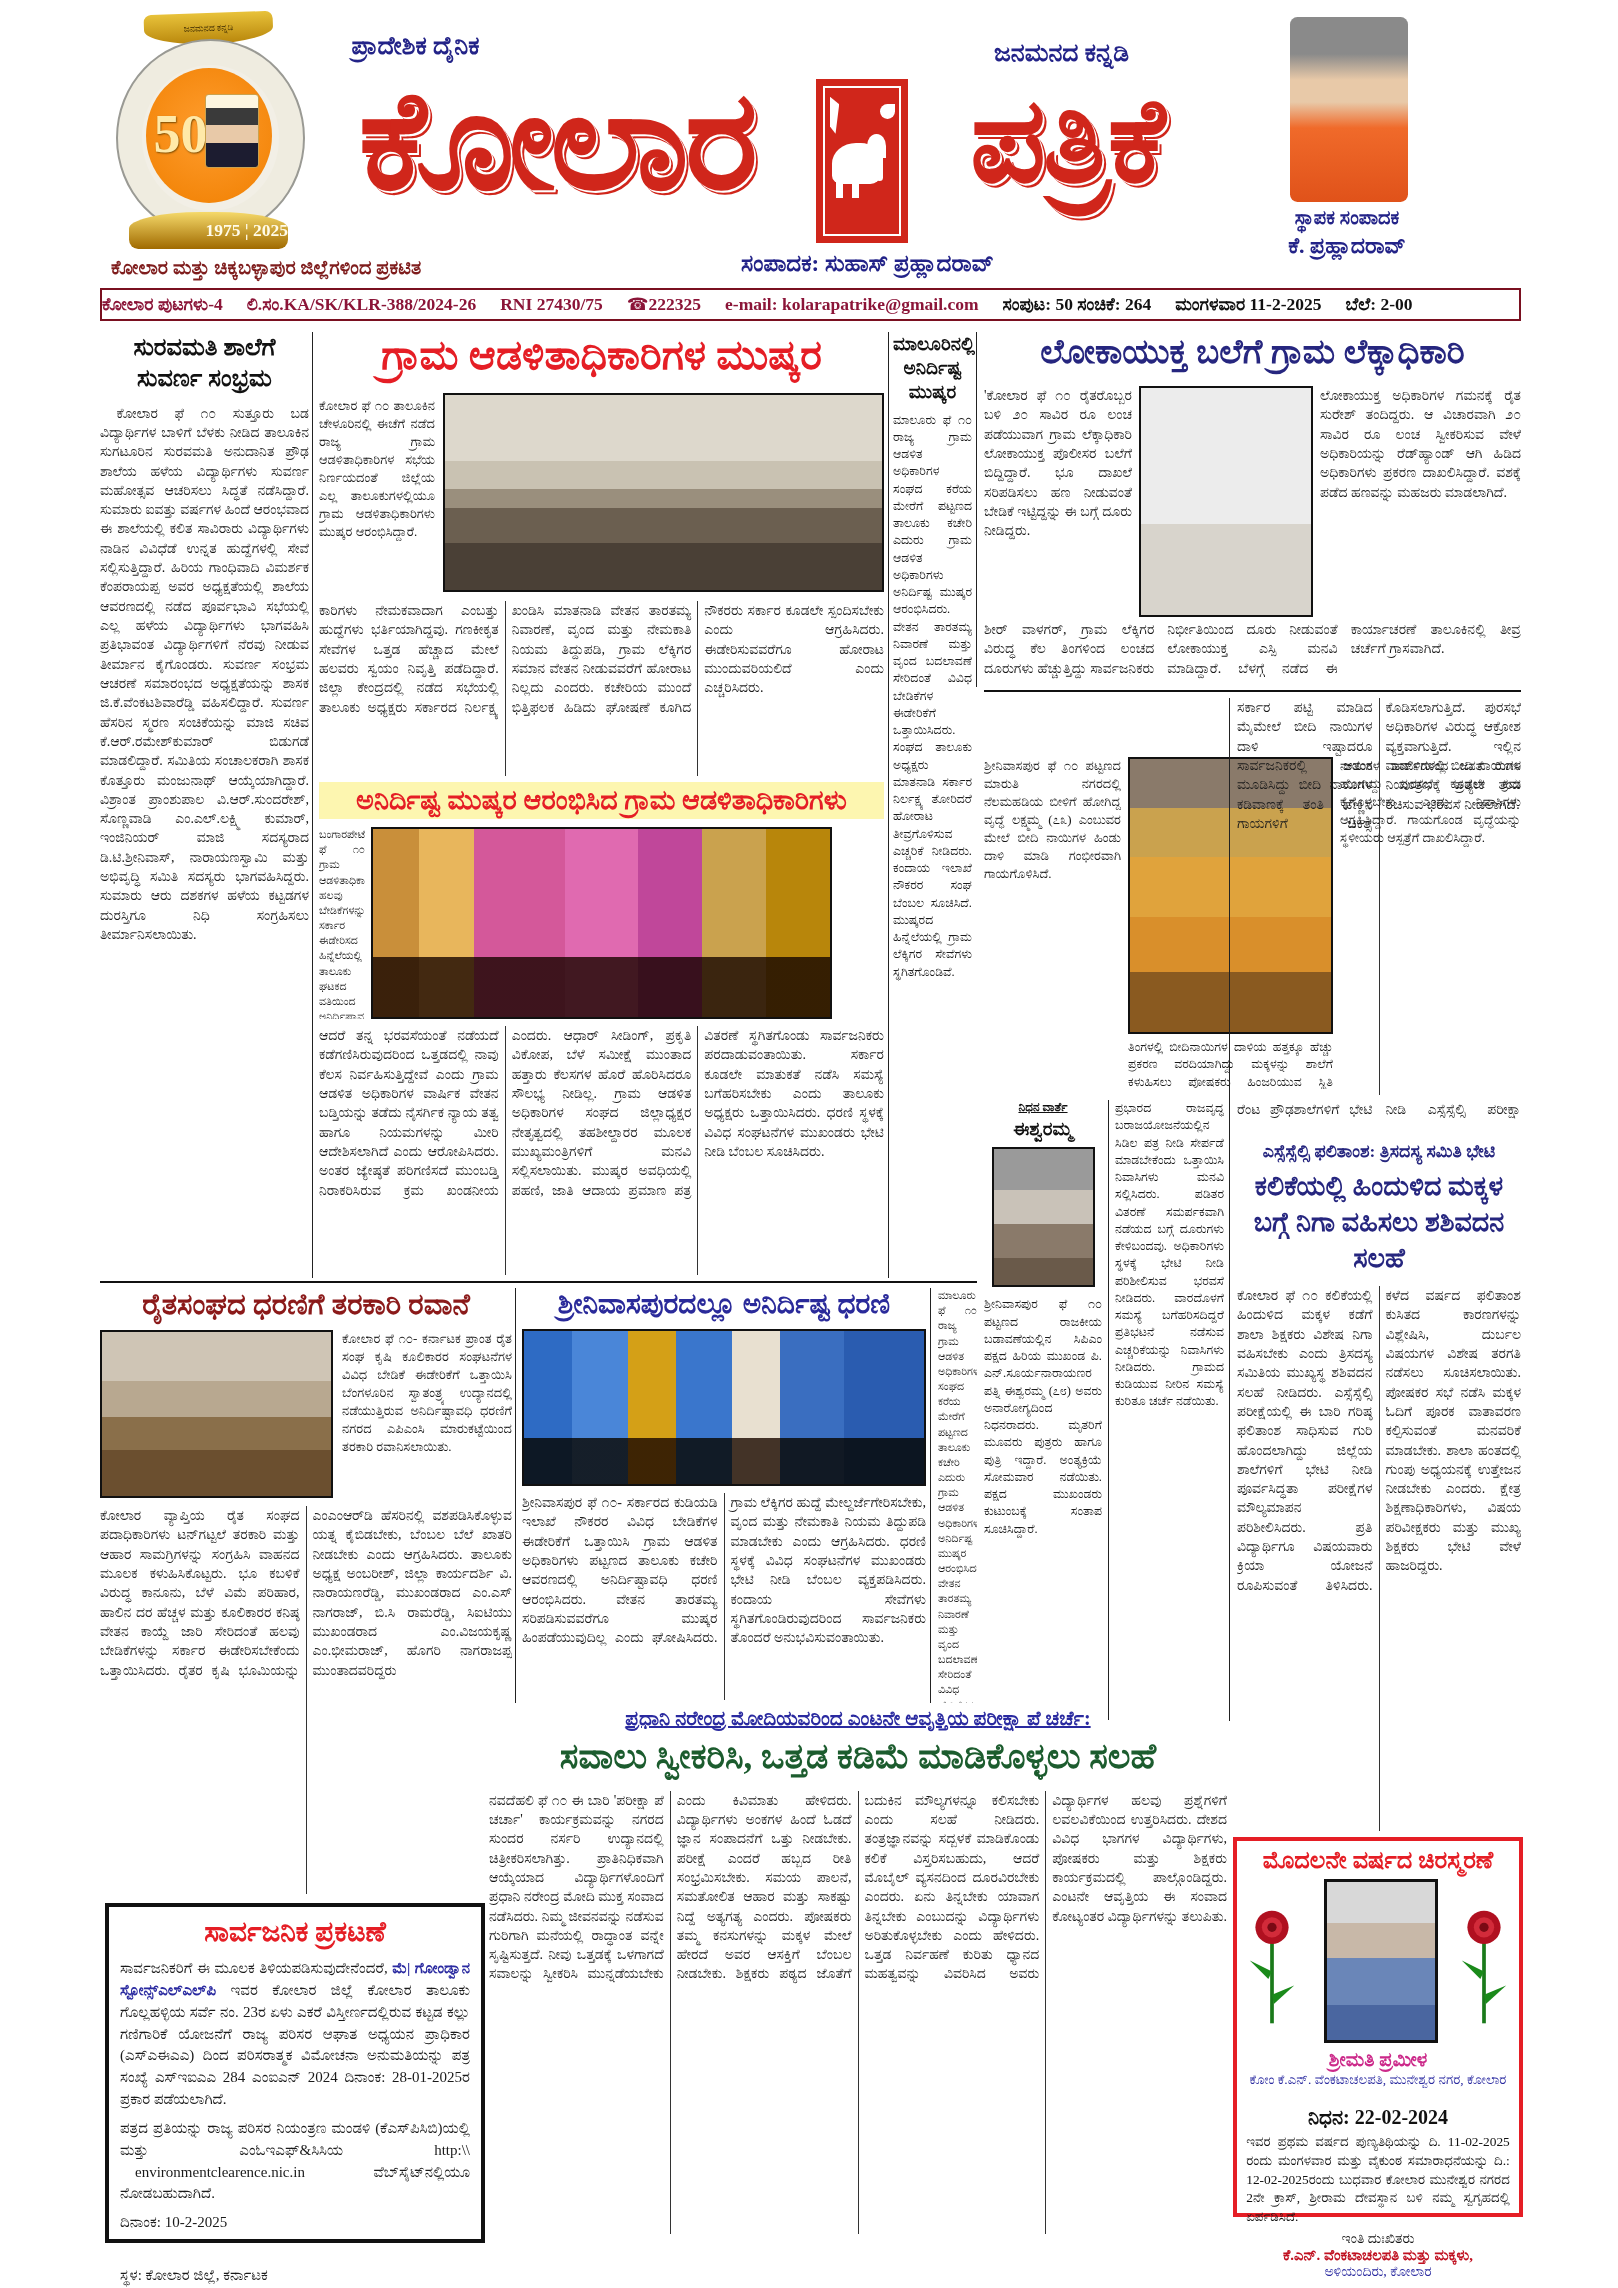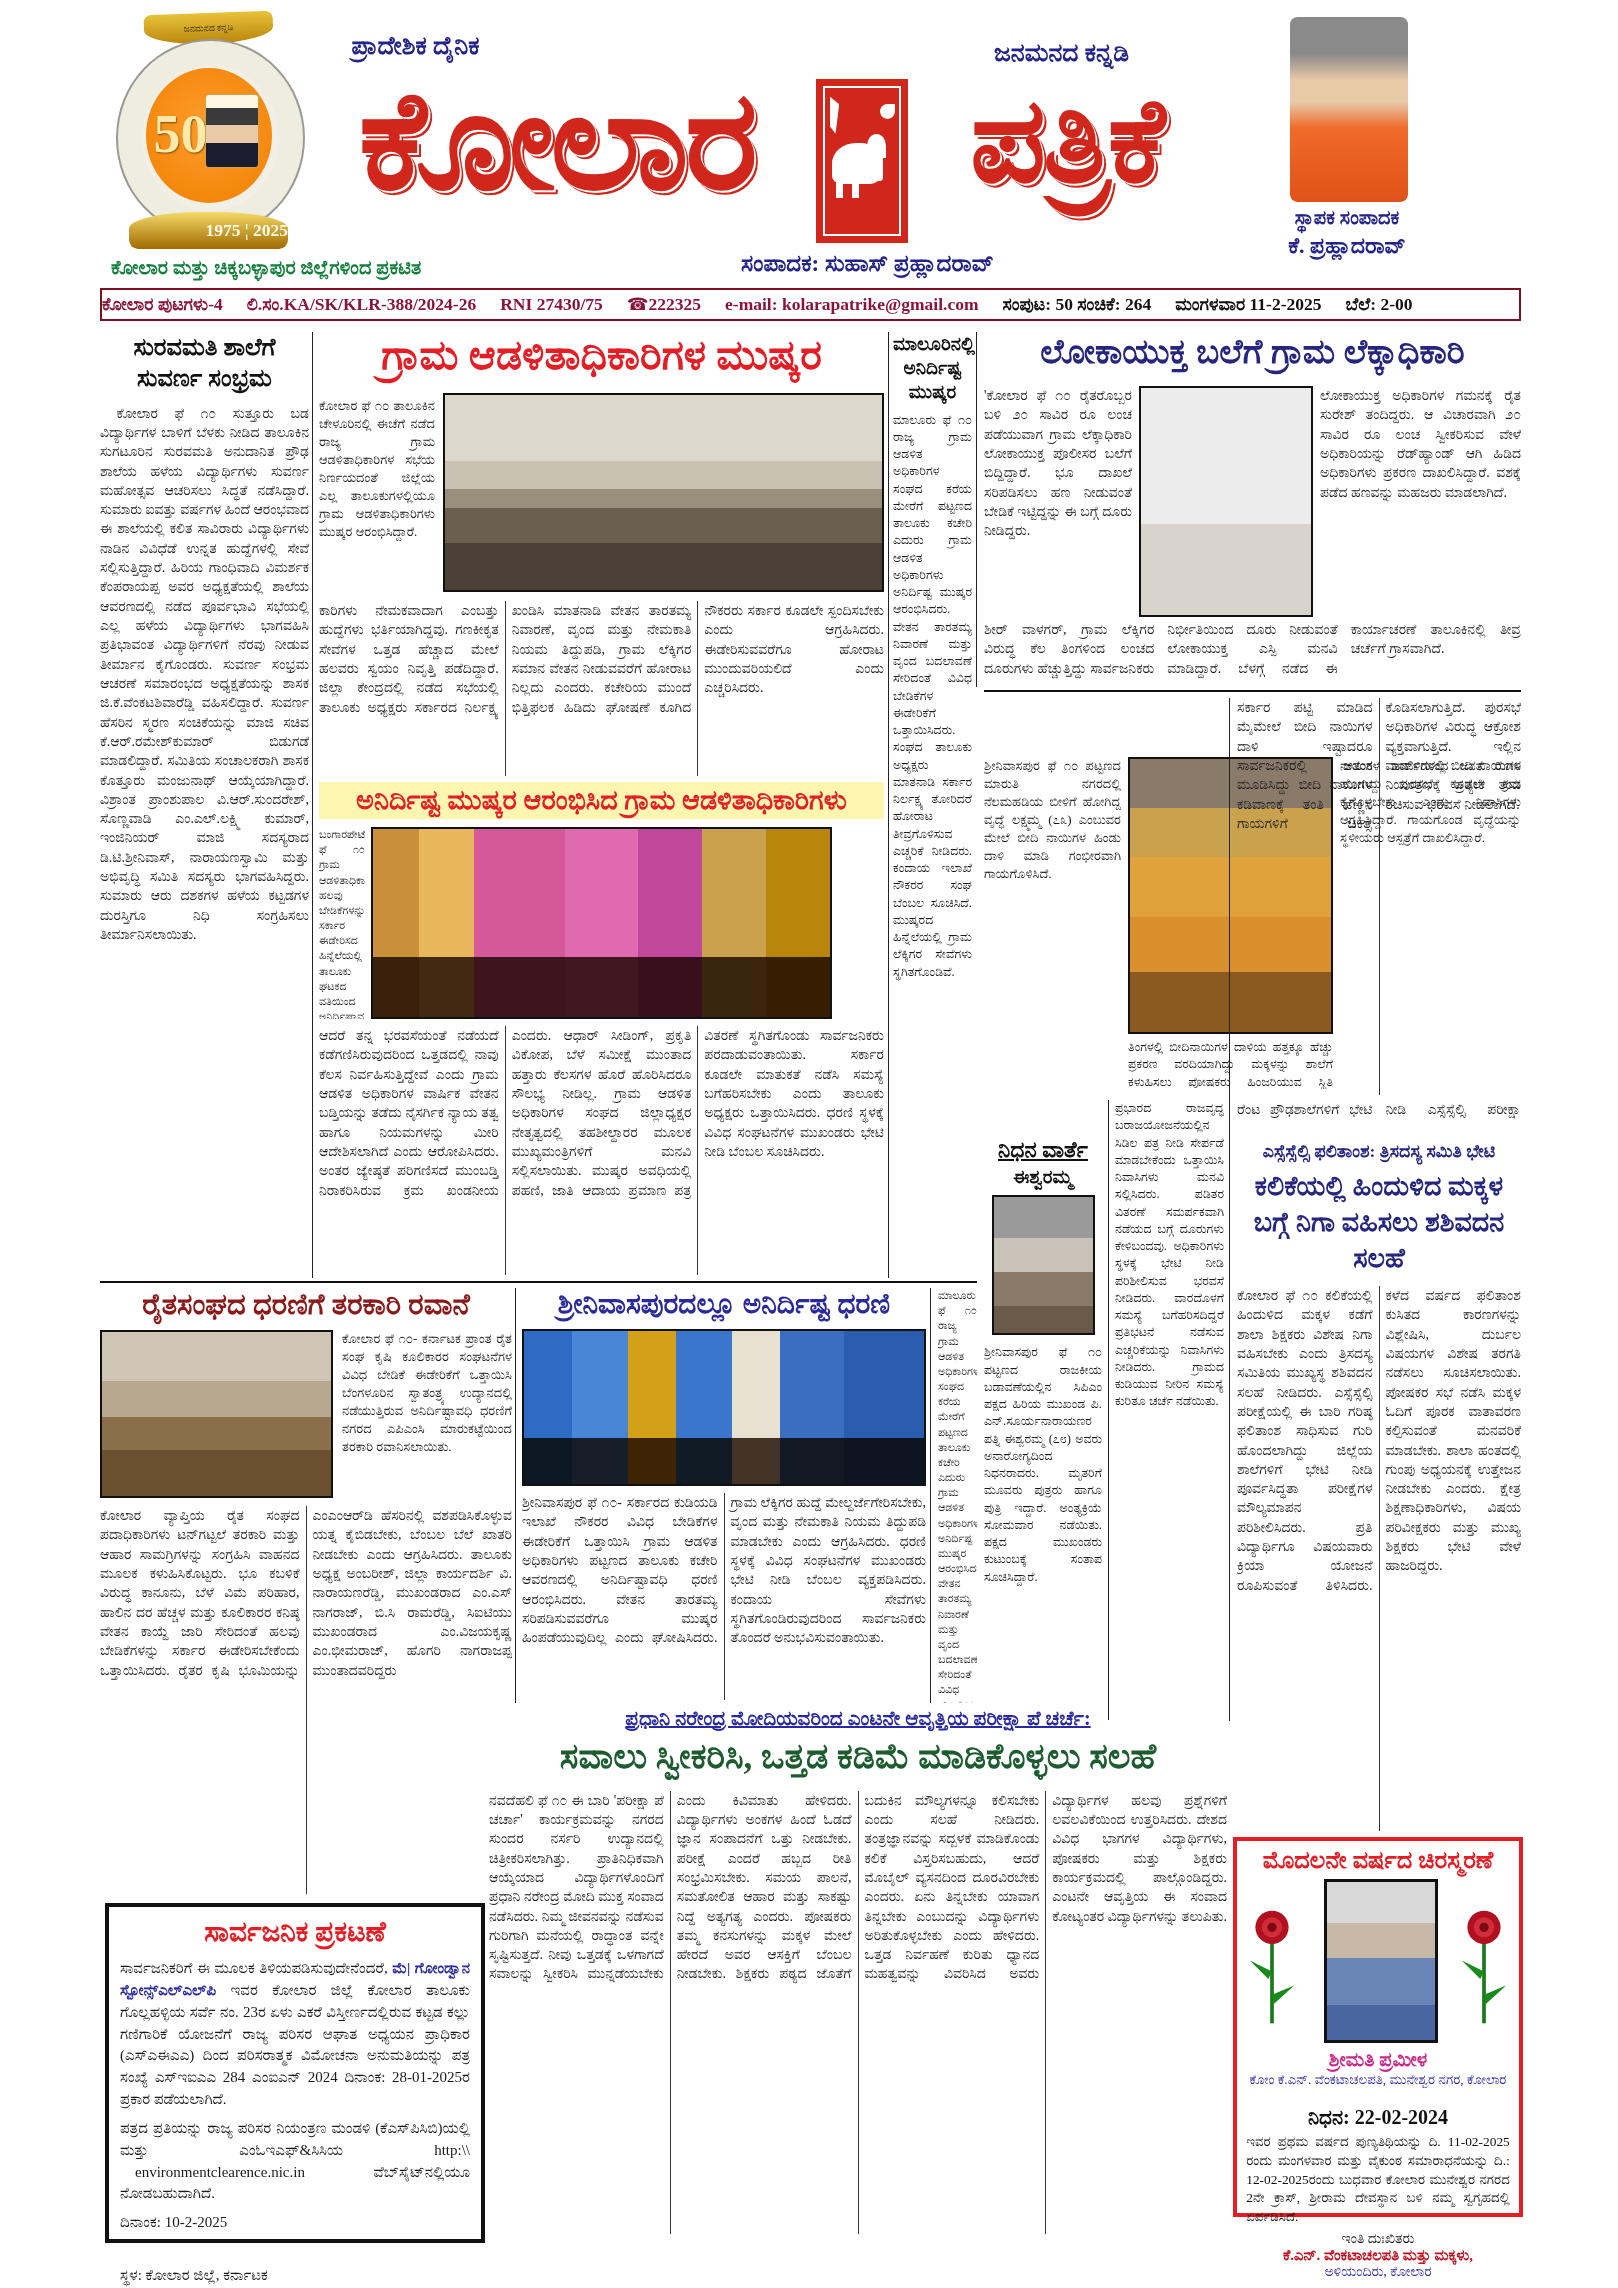--- a/index.html
+++ b/index.html
@@ -52,21 +52,21 @@
       <div class="abs" style="left:61px;top:22px;width:14.8px;height:14.8px;background:#ffffff;border-radius:50% 0 50% 50%;"></div>
       <div class="abs" style="left:11px;top:14.8px;width:9.2px;height:37px;background:#ffffff;clip-path:polygon(0 0,100% 20%,60% 100%,0 80%);"></div>
     </div>
 
     <div class="abs bold" style="left:914px;top:54px;width:305px;height:185px;font-size:118px;line-height:175px;color:#d0261b;text-align:center;letter-spacing:-2.8px;text-shadow:1.8px 1.8px 0 #fff,3.7px 3.7px 0 #d0261b;">ಪತ್ರಿಕೆ</div>
 
     <div class="abs" style="left:1290px;top:16.6px;width:118px;height:185px;background:linear-gradient(180deg,#8a8a8a 0 20%,#e8c9a8 34% 46%,#f06a2a 60%,#e0521a 100%);border-radius:7.4px;"></div>
     <div class="abs bold" style="left:1227px;top:207px;width:240px;font-size:19.4px;color:#232388;text-align:center;">ಸ್ಥಾಪಕ ಸಂಪಾದಕ</div>
     <div class="abs bold" style="left:1227px;top:233px;width:240px;font-size:22px;color:#232388;text-align:center;">ಕೆ. ಪ್ರಹ್ಲಾದರಾವ್</div>
 
-    <div class="abs bold" style="left:111px;top:257px;width:388px;font-size:19.4px;color:#15803d;">ಕೋಲಾರ ಮತ್ತು ಚಿಕ್ಕಬಳ್ಳಾಪುರ ಜಿಲ್ಲೆಗಳಿಂದ ಪ್ರಕಟಿತ</div>
+    <div class="abs bold" style="left:111px;top:257px;width:388px;font-size:19.4px;color:#7f1d1d;">ಕೋಲಾರ ಮತ್ತು ಚಿಕ್ಕಬಳ್ಳಾಪುರ ಜಿಲ್ಲೆಗಳಿಂದ ಪ್ರಕಟಿತ</div>
     <div class="abs bold" style="left:646px;top:251px;width:443px;font-size:23px;color:#232388;text-align:center;">ಸಂಪಾದಕ: ಸುಹಾಸ್ ಪ್ರಹ್ಲಾದರಾವ್</div>
   </div>
 
   <div class="abs" style="left:100px;top:288px;width:1421px;height:33px;border:2.8px solid #7a1020;display:flex;align-items:center;gap:24px;padding:0 0;box-sizing:border-box;font-size:17.5px;white-space:nowrap;">
     <span class="bold" style="color:#8b1538;">ಕೋಲಾರ ಪುಟಗಳು-4</span>
     <span class="bold" style="color:#8b1538;">ಲಿ.ಸಂ.KA/SK/KLR-388/2024-26</span>
     <span class="bold" style="color:#8b1538;">RNI 27430/75</span>
     <span class="bold" style="color:#8b1538;">☎222325</span>
     <span class="bold" style="color:#8b1538;">e-mail: kolarapatrike@gmail.com</span>
     <span class="bold" style="color:#111;">ಸಂಪುಟ: 50 ಸಂಚಿಕೆ: 264</span>
@@ -109,21 +109,21 @@
   <div class="abs hrule" style="left:984px;top:690px;width:537px;"></div>
 
   <div class="abs" style="left:984px;top:698px;width:537px;height:397px;">
     <div class="body-text clip" style="position:absolute;left:0;top:59px;width:137px;height:332px;font-size:13px;">ಶ್ರೀನಿವಾಸಪುರ ಫೆ ೧೦ ಪಟ್ಟಣದ ಮಾರುತಿ ನಗರದಲ್ಲಿ ನೆಲಮಹಡಿಯ ಬೀಳಿಗೆ ಹೋಗಿದ್ದ ವೃದ್ಧೆ ಲಕ್ಷ್ಮಮ್ಮ (೭೩) ಎಂಬುವರ ಮೇಲೆ ಬೀದಿ ನಾಯಿಗಳ ಹಿಂಡು ದಾಳಿ ಮಾಡಿ ಗಂಭೀರವಾಗಿ ಗಾಯಗೊಳಿಸಿದೆ.</div>
     <div class="photo abs" style="left:144px;top:59px;width:205px;height:277px;background:linear-gradient(180deg,#8a7a6a 0 18%,#caa24e 18% 36%,#e0a33c 36% 58%,#d98f2b 58% 78%,#8a5a20 78% 100%),radial-gradient(circle at 50% 22%,#f2ecdd 0 10%,rgba(0,0,0,0) 11%);"></div>
     <div class="body-text clip" style="position:absolute;left:356px;top:59px;width:181px;height:332px;font-size:13px;">ನಾಯಿಗಳ ಹಾವಳಿಯಿಂದ ಜನತೆ ರೋಸಿ ಹೋಗಿದ್ದು ಪುರಸಭೆ ಕೂಡಲೇ ಕ್ರಮ ಕೈಗೊಳ್ಳಬೇಕು ಎಂದು ನಿವಾಸಿಗಳು ಆಗ್ರಹಿಸಿದ್ದಾರೆ. ಗಾಯಗೊಂಡ ವೃದ್ಧೆಯನ್ನು ಸ್ಥಳೀಯರು ಆಸ್ಪತ್ರೆಗೆ ದಾಖಲಿಸಿದ್ದಾರೆ.</div>
     <div class="body-text clip" style="position:absolute;left:144px;top:341px;width:205px;height:50px;font-size:12.5px;">ತಿಂಗಳಲ್ಲಿ ಬೀದಿನಾಯಿಗಳ ದಾಳಿಯ ಹತ್ತಕ್ಕೂ ಹೆಚ್ಚು ಪ್ರಕರಣ ವರದಿಯಾಗಿದ್ದು ಮಕ್ಕಳನ್ನು ಶಾಲೆಗೆ ಕಳುಹಿಸಲು ಪೋಷಕರು ಹಿಂಜರಿಯುವ ಸ್ಥಿತಿ ನಿರ್ಮಾಣವಾಗಿದೆ. ಸಂತಾನಹರಣ ಶಸ್ತ್ರಚಿಕಿತ್ಸೆ ನೆಪಮಾತ್ರವಾಗಿದ್ದು ಅಧಿಕಾರಿಗಳು ಎಚ್ಚೆತ್ತುಕೊಳ್ಳಬೇಕು ಎಂದು ಮುಖಂಡರು ಒತ್ತಾಯಿಸಿದರು.</div>
   </div>
 
   <div class="abs" style="left:984px;top:1100px;width:118px;height:620px;">
-    <div class="center bold" style="font-size:22px;text-decoration:underline;margin-top:37px;">ನಿಧನ ವಾರ್ತೆ</div>
+    <div class="center bold" style="font-size:12px;text-decoration:underline;">ನಿಧನ ವಾರ್ತೆ</div>
     <div class="center bold" style="font-size:18.5px;margin-top:3.7px;">ಈಶ್ವರಮ್ಮ</div>
     <div class="photo" style="width:103px;height:140px;margin:7.4px auto 0;background:linear-gradient(180deg,#9a9a9a 0 30%,#c9c2b8 30% 55%,#8a7a6a 55% 80%,#6a5a4a 80% 100%),radial-gradient(circle at 50% 30%,#e8d9c8 0 14%,rgba(0,0,0,0) 15%);"></div>
     <div class="body-text clip" style="height:388px;margin-top:9.2px;font-size:12.5px;">ಶ್ರೀನಿವಾಸಪುರ ಫೆ ೧೦ ಪಟ್ಟಣದ ರಾಜಕೀಯ ಬಡಾವಣೆಯಲ್ಲಿನ ಸಿಪಿಎಂ ಪಕ್ಷದ ಹಿರಿಯ ಮುಖಂಡ ಪಿ. ಎನ್.ಸೂರ್ಯನಾರಾಯಣರ ಪತ್ನಿ ಈಶ್ವರಮ್ಮ (೭೮) ಅವರು ಅನಾರೋಗ್ಯದಿಂದ ನಿಧನರಾದರು. ಮೃತರಿಗೆ ಮೂವರು ಪುತ್ರರು ಹಾಗೂ ಪುತ್ರಿ ಇದ್ದಾರೆ. ಅಂತ್ಯಕ್ರಿಯೆ ಸೋಮವಾರ ನಡೆಯಿತು. ಪಕ್ಷದ ಮುಖಂಡರು ಕುಟುಂಬಕ್ಕೆ ಸಂತಾಪ ಸೂಚಿಸಿದ್ದಾರೆ.</div>
   </div>
   <div class="abs vrule" style="left:1108px;top:1100px;height:620px;"></div>
   <div class="abs body-text clip" style="left:1115px;top:1100px;width:109px;height:620px;font-size:12.5px;">ಪ್ರಭಾರದ ರಾಜವೃದ್ಧ ಬರಾಜಯೋಜನೆಯಲ್ಲಿನ ಸಿಡಿಲ ಪತ್ರ ನೀಡಿ ಸೇರ್ಪಡೆ ಮಾಡಬೇಕೆಂದು ಒತ್ತಾಯಿಸಿ ನಿವಾಸಿಗಳು ಮನವಿ ಸಲ್ಲಿಸಿದರು. ಪಡಿತರ ವಿತರಣೆ ಸಮರ್ಪಕವಾಗಿ ನಡೆಯದ ಬಗ್ಗೆ ದೂರುಗಳು ಕೇಳಿಬಂದವು. ಅಧಿಕಾರಿಗಳು ಸ್ಥಳಕ್ಕೆ ಭೇಟಿ ನೀಡಿ ಪರಿಶೀಲಿಸುವ ಭರವಸೆ ನೀಡಿದರು. ವಾರದೊಳಗೆ ಸಮಸ್ಯೆ ಬಗೆಹರಿಸದಿದ್ದರೆ ಪ್ರತಿಭಟನೆ ನಡೆಸುವ ಎಚ್ಚರಿಕೆಯನ್ನು ನಿವಾಸಿಗಳು ನೀಡಿದರು. ಗ್ರಾಮದ ಕುಡಿಯುವ ನೀರಿನ ಸಮಸ್ಯೆ ಕುರಿತೂ ಚರ್ಚೆ ನಡೆಯಿತು.</div>
   <div class="abs vrule" style="left:1229px;top:698px;height:1023px;"></div>
 
   <div class="abs body-text clip" style="left:1237px;top:1100px;width:284px;height:33px;column-count:2;column-gap:13px;">ರೆಂಟ ಪ್ರೌಢಶಾಲೆಗಳಿಗೆ ಭೇಟಿ ನೀಡಿ ಎಸ್ಸೆಸ್ಸೆಲ್ಸಿ ಪರೀಕ್ಷಾ ಸಿದ್ಧತೆಗಳು, ದಾಖಲೆಗಳ ನಿರ್ವಹಣೆ ಕುರಿತು ಪರಿಶೀಲನೆ ನಡೆಸಿದರು. ಪ್ರತಿ ನಾಲ್ಕು ಶಾಲೆಗಳಿಗೆ ಒಬ್ಬ ನೋಡಲ್ ಅಧಿಕಾರಿ ನೇಮಿಸಲಾಗಿದೆ ಎಂದು ತಿಳಿಸಿದರು.</div>
 

